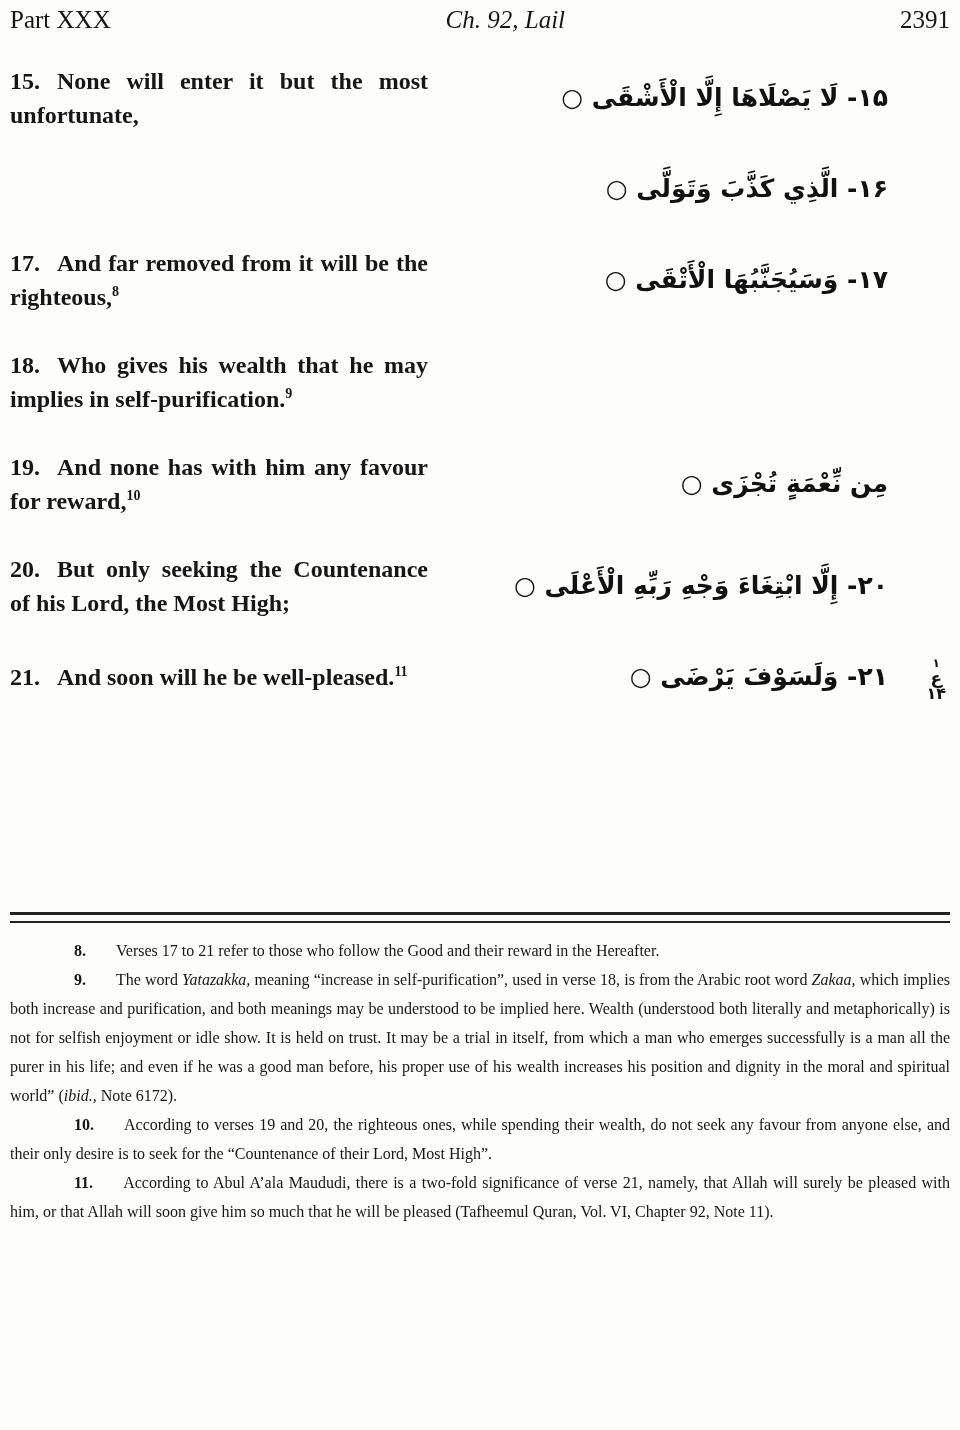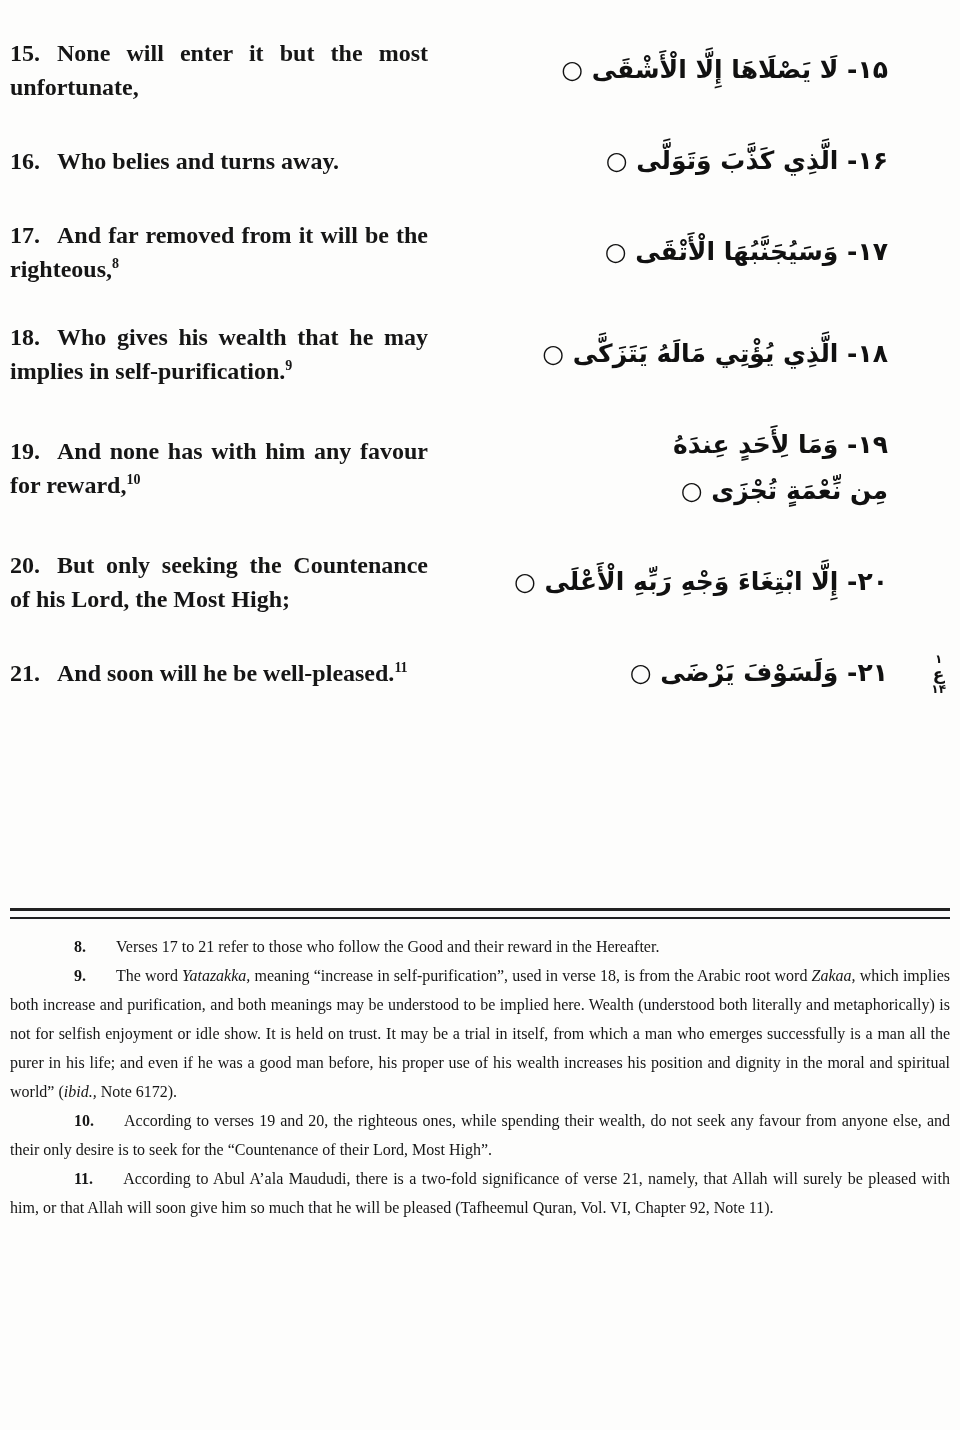--- a/index.html
+++ b/index.html
@@ -50,21 +50,21 @@
   }
   .ruku {
     position: absolute; right: 4px; top: 50%;
     transform: translateY(-46%);
     display: flex; flex-direction: column; align-items: center;
     font-family: "DejaVu Sans", sans-serif;
     font-weight: bold; color: #111;
   }
   .ruku .r-top { font-size: 12px; line-height: 12px; }
   .ruku .r-mid { font-size: 17px; line-height: 18px; }
-  .ruku .r-bot { font-size: 12px; line-height: 13px; }
+  .ruku .r-bot { font-size: 16px; line-height: 13px; }
 
   
   .rule {
     margin-top: 212px;
     height: 6px;
     border-top: 3px solid #222;
     border-bottom: 2px solid #222;
   }
 
   
@@ -77,57 +77,57 @@
   }
   .fn { margin: 0; text-indent: 64px; }
   .fn .fn-num { font-weight: bold; margin-right: 30px; }
   .fn i { }
 </style>
 </head>
 <body>
 
 <div class="page">
 
+  <div class="hdr">
+    <span>Part XXX</span>
+    <span class="hdr-center">Ch. 92, Lail</span>
+    <span>2391</span>
+  </div>
 
   <div class="verses">
 
     <div class="verse-row">
       <div class="eng">
         <span class="vnum">15.</span><span>None will enter it but the most unfortunate,</span><sup></sup>
       </div>
       <div class="ar" dir="rtl">۱۵- لَا يَصْلَاهَا إِلَّا الْأَشْقَى ○</div>
     </div>
 
     <div class="verse-row">
-      <div class="eng">
-        <span class="vnum">16.</span><span>Who belies and turns away.</span><sup></sup>
-      </div>
       <div class="ar" dir="rtl">۱۶- الَّذِي كَذَّبَ وَتَوَلَّى ○</div>
     </div>
 
     <div class="verse-row">
       <div class="eng">
         <span class="vnum">17.</span><span>And far removed from it will be the righteous,</span><sup>8</sup>
       </div>
       <div class="ar" dir="rtl">۱۷- وَسَيُجَنَّبُهَا الْأَتْقَى ○</div>
     </div>
 
     <div class="verse-row">
       <div class="eng">
         <span class="vnum">18.</span><span>Who gives his wealth that he may implies in self-purification.</span><sup>9</sup>
       </div>
-      <div class="ar" dir="rtl">۱۸- الَّذِي يُؤْتِي مَالَهُ يَتَزَكَّى ○</div>
     </div>
 
     <div class="verse-row">
       <div class="eng">
         <span class="vnum">19.</span><span>And none has with him any favour for reward,</span><sup>10</sup>
       </div>
       <div class="ar" dir="rtl">
-        <div>۱۹- وَمَا لِأَحَدٍ عِندَهُ</div>
         <div>مِن نِّعْمَةٍ تُجْزَى ○</div>
       </div>
     </div>
 
     <div class="verse-row">
       <div class="eng">
         <span class="vnum">20.</span><span>But only seeking the Countenance of his Lord, the Most High;</span><sup></sup>
       </div>
       <div class="ar" dir="rtl">۲۰- إِلَّا ابْتِغَاءَ وَجْهِ رَبِّهِ الْأَعْلَى ○</div>
     </div>

